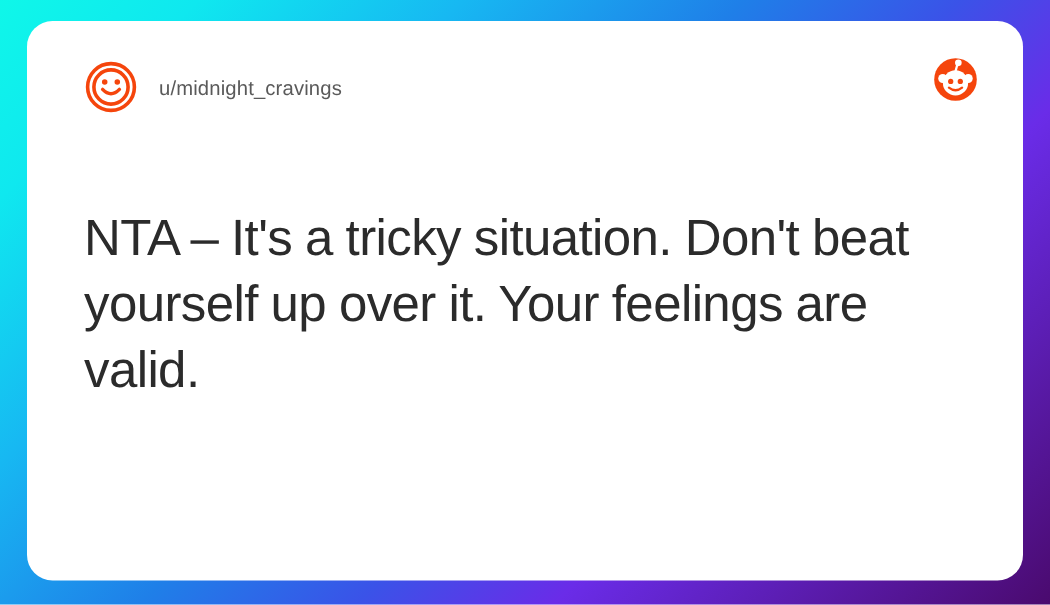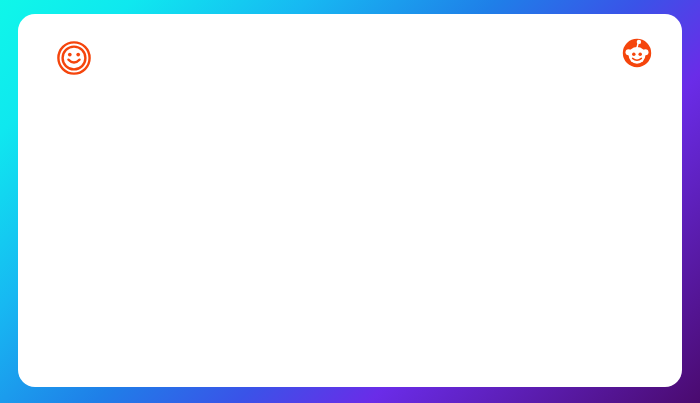--- a/index.html
+++ b/index.html
@@ -101,29 +101,33 @@
     <div class="card-header">
 
       <svg class="avatar" viewBox="0 0 36 36">
         <circle cx="18" cy="18" r="15.6" fill="none" stroke="#f5450c" stroke-width="2.4"></circle>
         <circle cx="18" cy="18" r="11.4" fill="none" stroke="#f5450c" stroke-width="2.4"></circle>
         <circle cx="13.8" cy="14.6" r="1.85" fill="#f5450c"></circle>
         <circle cx="22.2" cy="14.6" r="1.85" fill="#f5450c"></circle>
         <path d="M12.4 19.6 Q18 25.4 23.6 19.6" fill="none" stroke="#f5450c" stroke-width="2.3" stroke-linecap="round"></path>
       </svg>
 
+      <span class="username">u/midnight_cravings</span>
 
       <svg class="brand-logo" viewBox="0 0 30 30">
         <circle cx="15" cy="15" r="14.2" fill="#f5450c"></circle>
         <circle cx="15" cy="17.3" r="8.4" fill="#ffffff"></circle>
         <circle cx="6.5" cy="14.3" r="3.0" fill="#ffffff"></circle>
         <circle cx="23.5" cy="14.3" r="3.0" fill="#ffffff"></circle>
         <path d="M15 9.6 L16.4 4.4" stroke="#ffffff" stroke-width="1.5" fill="none" stroke-linecap="round"></path>
         <circle cx="16.9" cy="3.9" r="2.2" fill="#ffffff"></circle>
         <circle cx="11.8" cy="16.3" r="1.75" fill="#f5450c"></circle>
         <circle cx="18.2" cy="16.3" r="1.75" fill="#f5450c"></circle>
         <path d="M10.6 20.4 Q15 23.9 19.4 20.4" fill="none" stroke="#f5450c" stroke-width="1.5" stroke-linecap="round"></path>
       </svg>
     </div>
 
+    <div class="card-body">
+      <div class="post-text">NTA – It's a tricky situation. Don't beat yourself up over it. Your feelings are valid.</div>
+    </div>
 
   </div>
 </div>
 
 </body></html>

